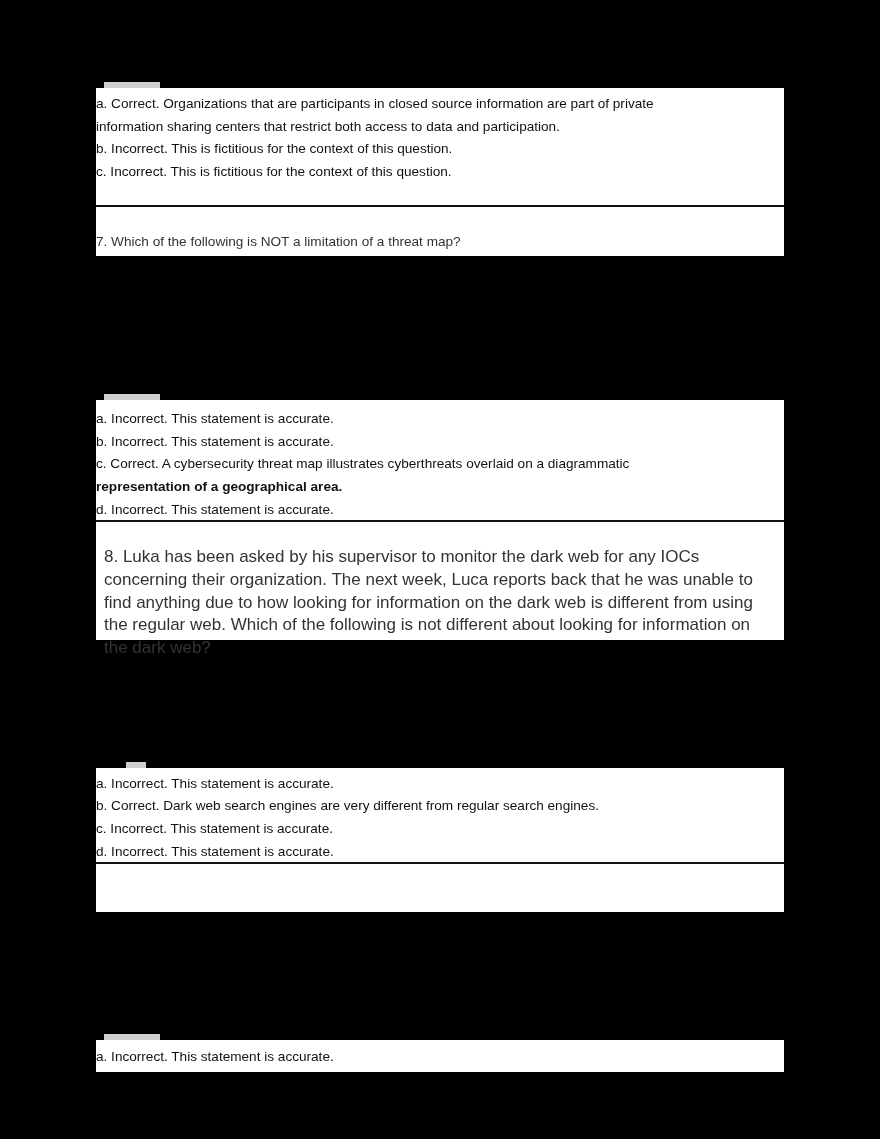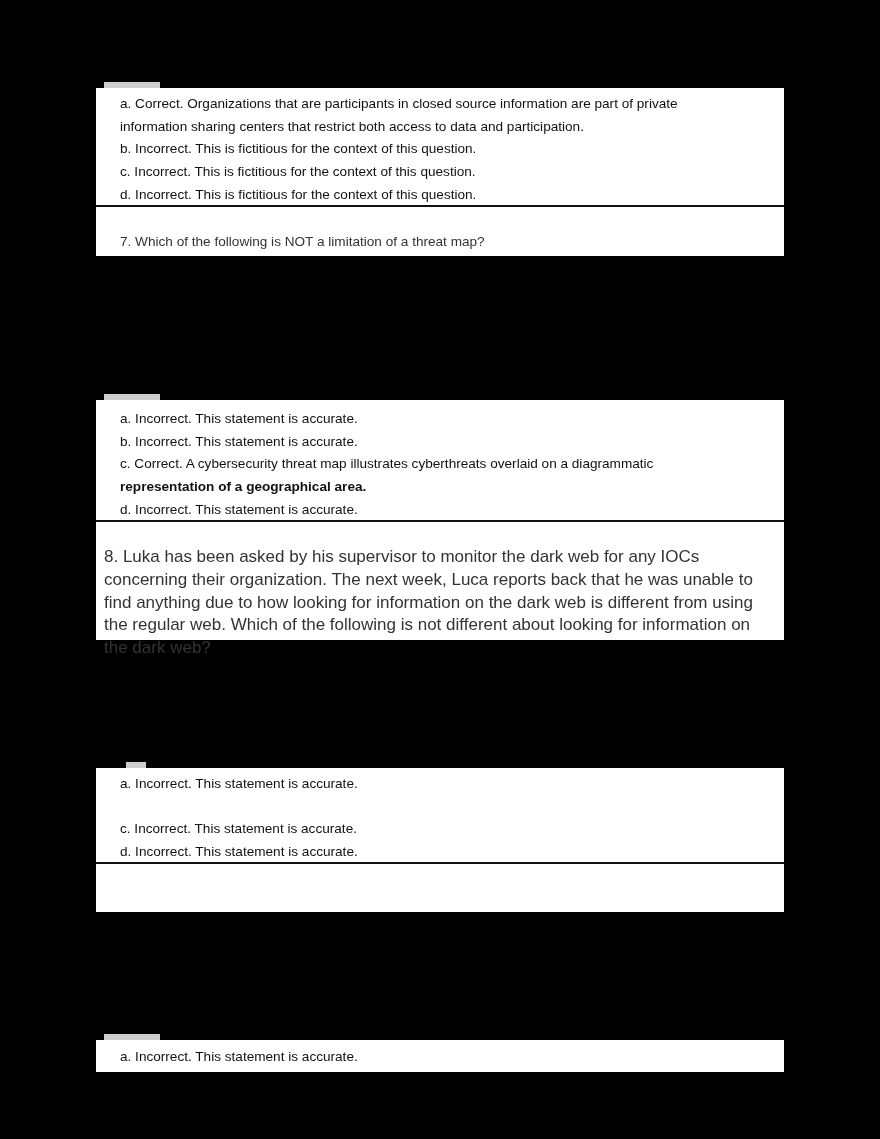--- a/index.html
+++ b/index.html
@@ -1,54 +1,54 @@
 <!DOCTYPE html>
 <html><head>
 <meta charset="utf-8">
 <style>
   html, body { margin: 0; padding: 0; }
   body {
     width: 880px; height: 1139px; background: #000000; position: relative; overflow: hidden;
     font-family: "Liberation Sans", sans-serif;
   }
   .block { position: absolute; left: 96px; width: 688px; background: #ffffff; }
-  .line { position: absolute; left: 24px; font-size: 13.6px; color: #111111; white-space: nowrap; line-height: 18px; }
+  .line { position: absolute; left: 0; font-size: 13.6px; color: #111111; white-space: nowrap; line-height: 18px; }
   .q { color: #333333; }
   .rule { position: absolute; left: 0; width: 688px; height: 2px; background: #111111; }
   .lbl { position: absolute; left: 8px; top: -6px; width: 56px; height: 6px; background: #cfcfcf; }
   .qwrap { position: absolute; left: 8px; width: 670px; font-size: 17px; color: #333333; line-height: 22.8px; }
 </style>
 </head>
 <body>
 
 <div class="block" style="top:88px;height:168px;">
   <div class="lbl"></div>
   <div class="line" style="top:7px;">a. Correct. Organizations that are participants in closed source information are part of private</div>
   <div class="line" style="top:30px;">information sharing centers that restrict both access to data and participation.</div>
   <div class="line" style="top:75px;">c. Incorrect. This is fictitious for the context of this question.</div>
   <div class="line" style="top:52px;">b. Incorrect. This is fictitious for the context of this question.</div>
-  <div class="line" style="top:98px;">d. Incorrect. This is fictitious for the context of this question.</div>
   <div class="rule" style="top:117px;"></div>
   <div class="line q" style="top:145px;text-align:right;">7.  Which of the following is NOT a limitation of a threat map?</div>
 </div>
 
 <div class="block" style="top:400px;height:240px;">
   <div class="lbl"></div>
   <div class="line" style="top:10px;">a. Incorrect. This statement is accurate.</div>
   <div class="line" style="top:33px;">b. Incorrect. This statement is accurate.</div>
   <div class="line" style="top:55px;">c. Correct. A cybersecurity threat map illustrates cyberthreats overlaid on a diagrammatic</div>
   <div class="line" style="top:78px;font-weight:bold;">representation of a geographical area.</div>
   <div class="line" style="top:101px;">d. Incorrect. This statement is accurate.</div>
   <div class="rule" style="top:120px;"></div>
   <div class="qwrap" style="top:146px;">8.  Luka has been asked by his supervisor to monitor the dark web for any IOCs concerning their organization. The next week, Luca reports back that he was unable to find anything due to how looking for information on the dark web is different from using the regular web. Which of the following is not different about looking for information on the dark web?</div>
 </div>
 
 <div class="block" style="top:768px;height:144px;">
   <div class="lbl" style="width:20px;left:30px;"></div>
   <div class="line" style="top:7px;">a. Incorrect. This statement is accurate.</div>
+  <div class="line" style="top:29px;">b. Correct. Dark web search engines are very different from regular search engines.</div>
   <div class="line" style="top:52px;">c. Incorrect. This statement is accurate.</div>
   <div class="line" style="top:75px;">d. Incorrect. This statement is accurate.</div>
   <div class="rule" style="top:94px;"></div>
 </div>
 
 <div class="block" style="top:1040px;height:32px;">
   <div class="lbl"></div>
   <div class="line" style="top:8px;">a. Incorrect. This statement is accurate.</div>
 </div>
 

